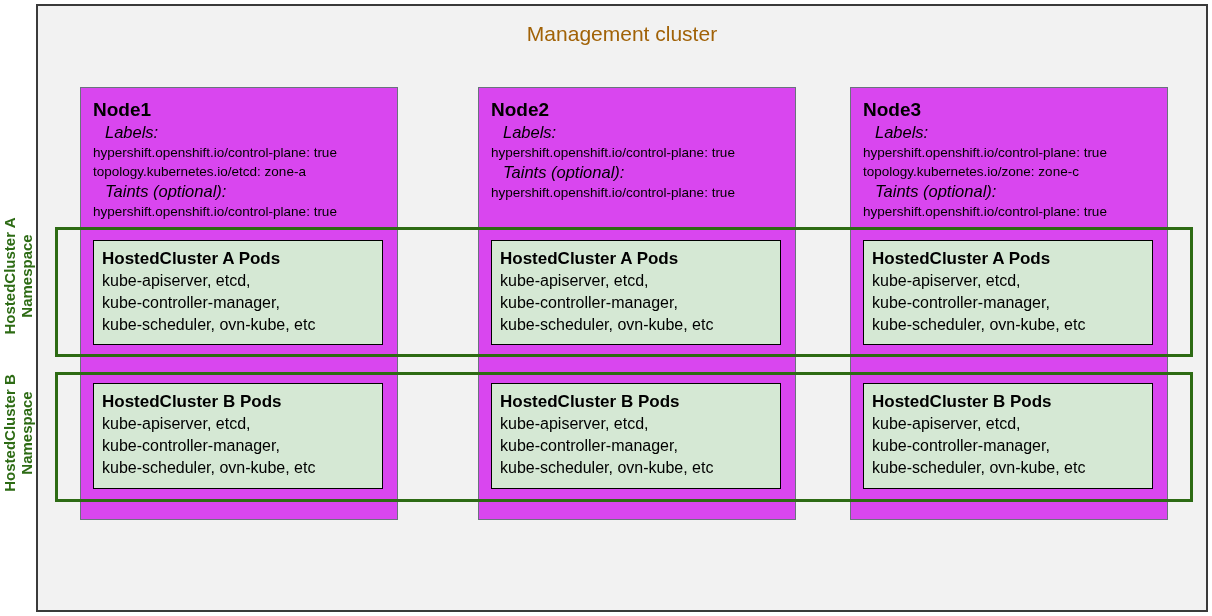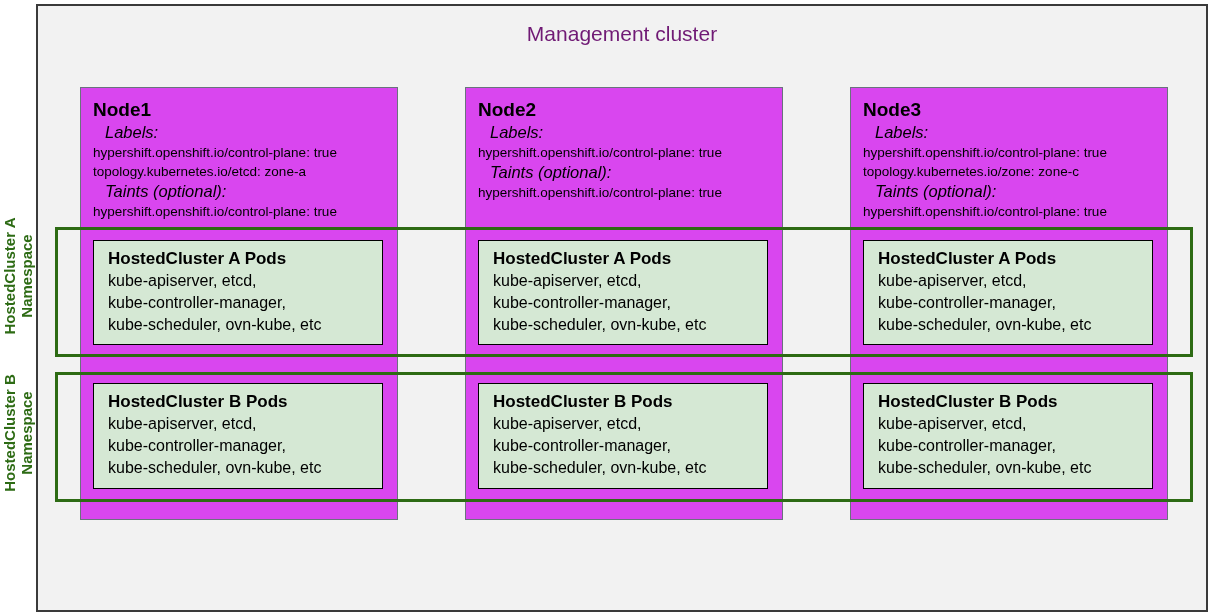--- a/index.html
+++ b/index.html
@@ -26,33 +26,33 @@
     border: 2.5px solid #3a3a3a;
   }
   .cluster-title {
     position: absolute;
     left: 0;
     right: 0;
     top: 15px;
     text-align: center;
     font-size: 21px;
     line-height: 26px;
-    color: #701a75;
+    color: #a16207;
   }
   .node {
     position: absolute;
     top: 87px;
     width: 318px;
     height: 433px;
     box-sizing: border-box;
     background: #d946ef;
     border: 1.5px solid #6a737d;
   }
   .node-1 { left: 80px; }
-  .node-2 { left: 465px; }
+  .node-2 { left: 478px; }
   .node-3 { left: 850px; }
   .node-content {
     padding: 9px 12px 0 12px;
   }
   .node-name {
     font-size: 19px;
     font-weight: bold;
     line-height: 25px;
   }
   .node-heading {
@@ -65,21 +65,21 @@
     font-size: 13.5px;
     line-height: 19px;
   }
   .pod-box {
     position: absolute;
     left: 12px;
     width: 290px;
     box-sizing: border-box;
     background: #d5e8d4;
     border: 1.5px solid #000000;
-    padding: 7px 14px;
+    padding: 7px 8px;
   }
   .pod-a { top: 152px; height: 105px; }
   .pod-b { top: 295px; height: 106px; }
   .pod-title {
     font-size: 17px;
     font-weight: bold;
     line-height: 22px;
   }
   .pod-line {
     font-size: 16px;

